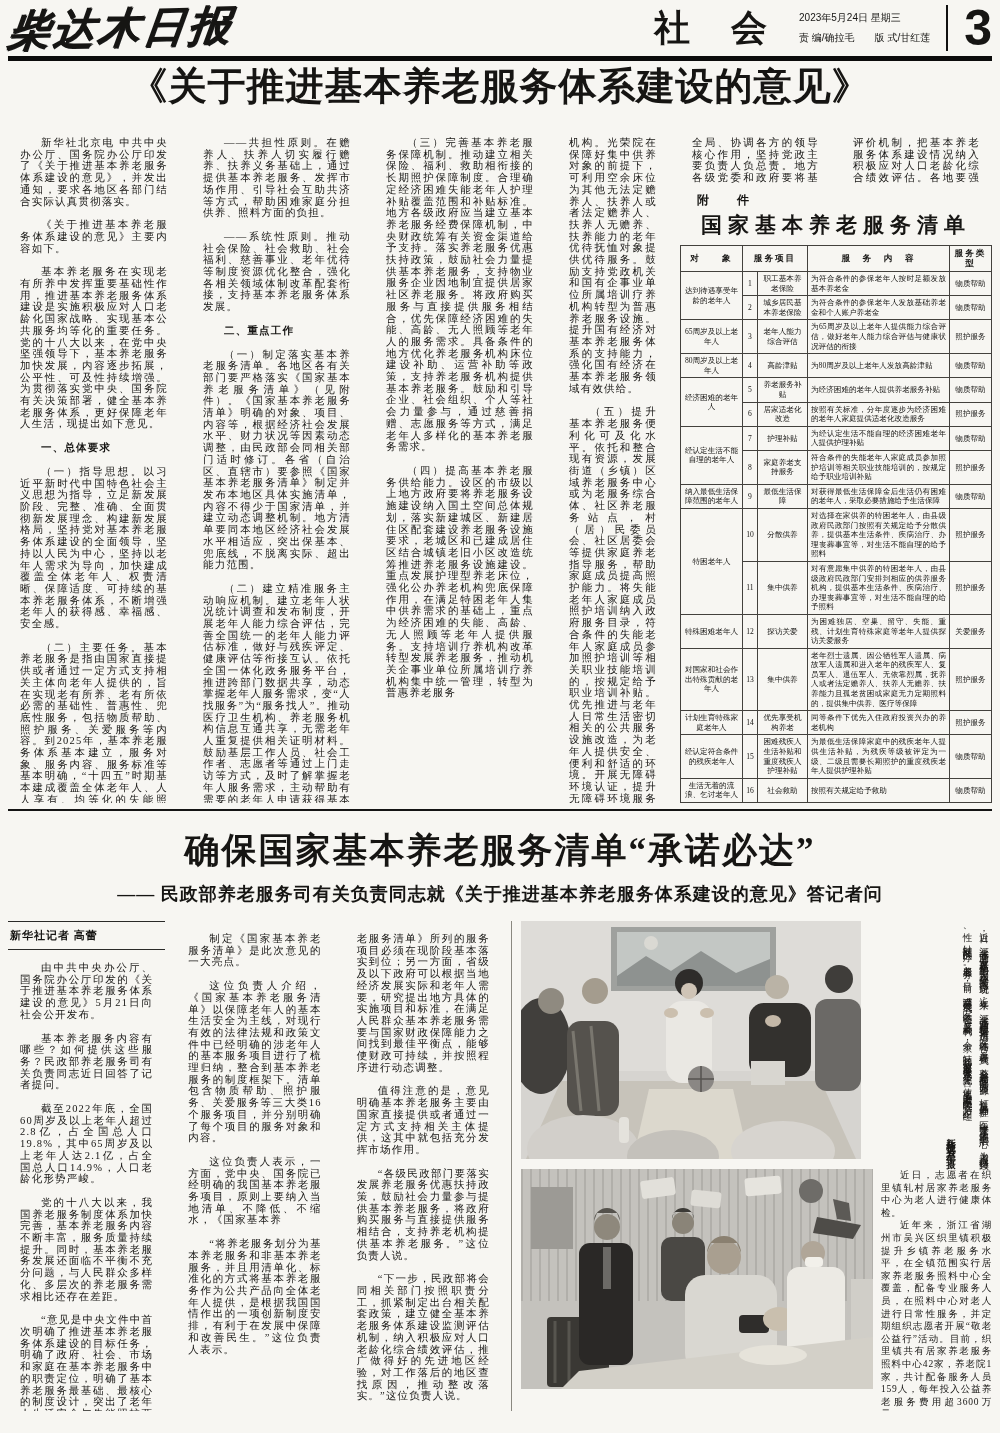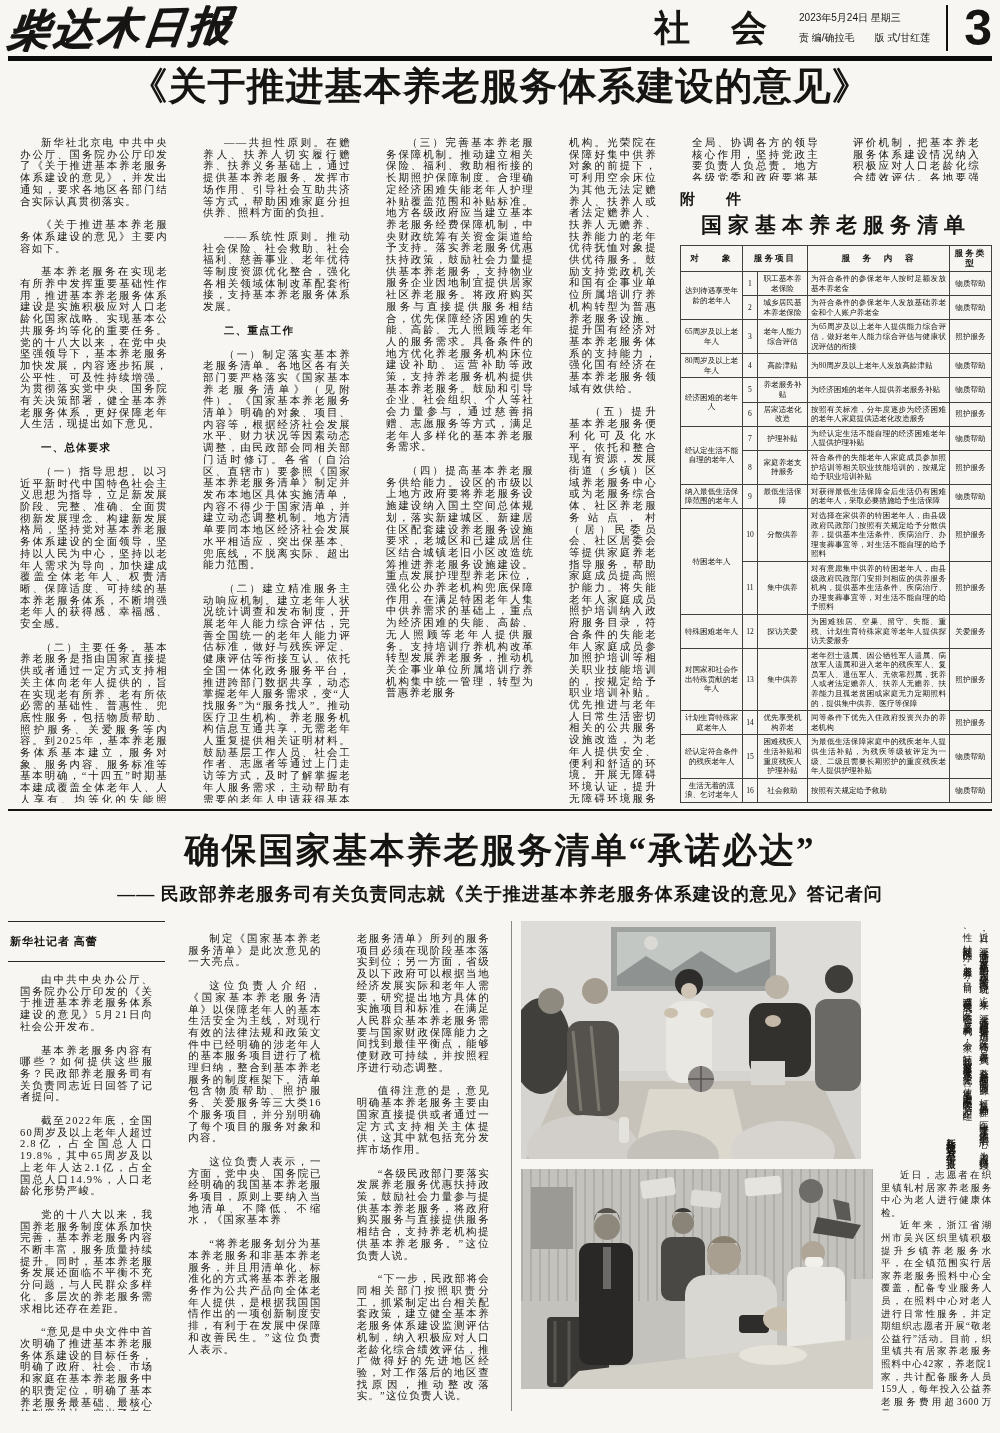--- a/index.html
+++ b/index.html
@@ -23,41 +23,41 @@
   .a1-body{display:flex;gap:11px;height:678px;overflow:hidden;}
   .col{overflow:hidden;text-align:justify;}
   .col p{margin:12px;text-indent:2em;font-size:10.5px;line-height:11.7px;letter-spacing:1.2px;}
   .col p.sec{font-weight:bold;}
   .col p.noind{text-indent:0;}
   .a1-col{width:172px;flex:none;}
   .a1-col.narrow{width:112px;}
   .a1-right{flex:1;display:flex;flex-direction:column;min-width:0;}
   .a1-right-cols{display:flex;gap:10px;height:214px;overflow:hidden;}
   .a1-right-cols .col{flex:1;width:auto;}
-  .attach{font-size:15px;font-weight:bold;letter-spacing:8px;margin:9px 0 1px;}
+  .attach{font-size:12px;font-weight:bold;letter-spacing:8px;margin:9px 17px 1px;}
   .tbl-title{text-align:center;font-size:21px;font-weight:900;letter-spacing:6px;margin:1px 0 6px;}
   table.svc{width:100%;border-collapse:collapse;font-size:7.6px;line-height:9.6px;table-layout:fixed;}
   .svc th,.svc td{border:1px solid #43413d;padding:2px 3px;vertical-align:middle;word-break:break-all;}
   .svc th{font-weight:bold;text-align:center;font-size:8.6px;letter-spacing:2px;padding:3px 2px;}
   .t-obj{text-align:center;}
   .t-no{text-align:center;}
   .t-name{text-align:center;}
   .t-content{text-align:justify;}
   .t-type{text-align:center;}
   col.c-obj{width:62px;}col.c-no{width:15px;}col.c-name{width:50px;}col.c-type{width:42px;}
   
   .rule-mid{height:2px;background:#141414;margin-top:6px;}
   
   .headline2{text-align:center;font-size:35px;font-weight:900;margin:16px 0 8px;letter-spacing:2px;}
   .subhead2{text-align:center;font-size:18px;font-weight:bold;margin:0 0 15px;letter-spacing:1px;}
   .a2-body{display:flex;height:490px;overflow:hidden;}
   .a2-text{width:494px;flex:none;border-right:1px solid #8a8880;padding-right:9px;display:flex;gap:11px;}
   .a2-col{flex:1;overflow:hidden;text-align:justify;}
   .byline{border-top:1.5px solid #2a2a28;border-bottom:1.5px solid #2a2a28;font-weight:bold;
-          font-size:11px;padding:12px 2px;margin-bottom:9px;letter-spacing:1px;}
+          font-size:11px;padding:6px 2px;margin-bottom:9px;letter-spacing:1px;}
   .a2-photos{flex:1;padding-left:9px;min-width:0;}
   .ph-row{display:flex;}
   .ph-row + .ph-row{margin-top:10px;}
   .ph-frame{flex:none;background:#8c8a86;display:block;}
   .caption-v{writing-mode:vertical-rl;font-size:9.5px;line-height:16.5px;letter-spacing:1.5px;
              height:230px;flex:1;padding:4px 0 4px 2px;text-align:justify;}
   .caption-v .credit{font-weight:bold;text-align:end;letter-spacing:2px;}
   .caption-h{flex:1;padding-left:8px;font-size:9.5px;line-height:12.6px;letter-spacing:0.8px;text-align:justify;}
   .caption-h p{margin:0;text-indent:2em;}
 </style>

